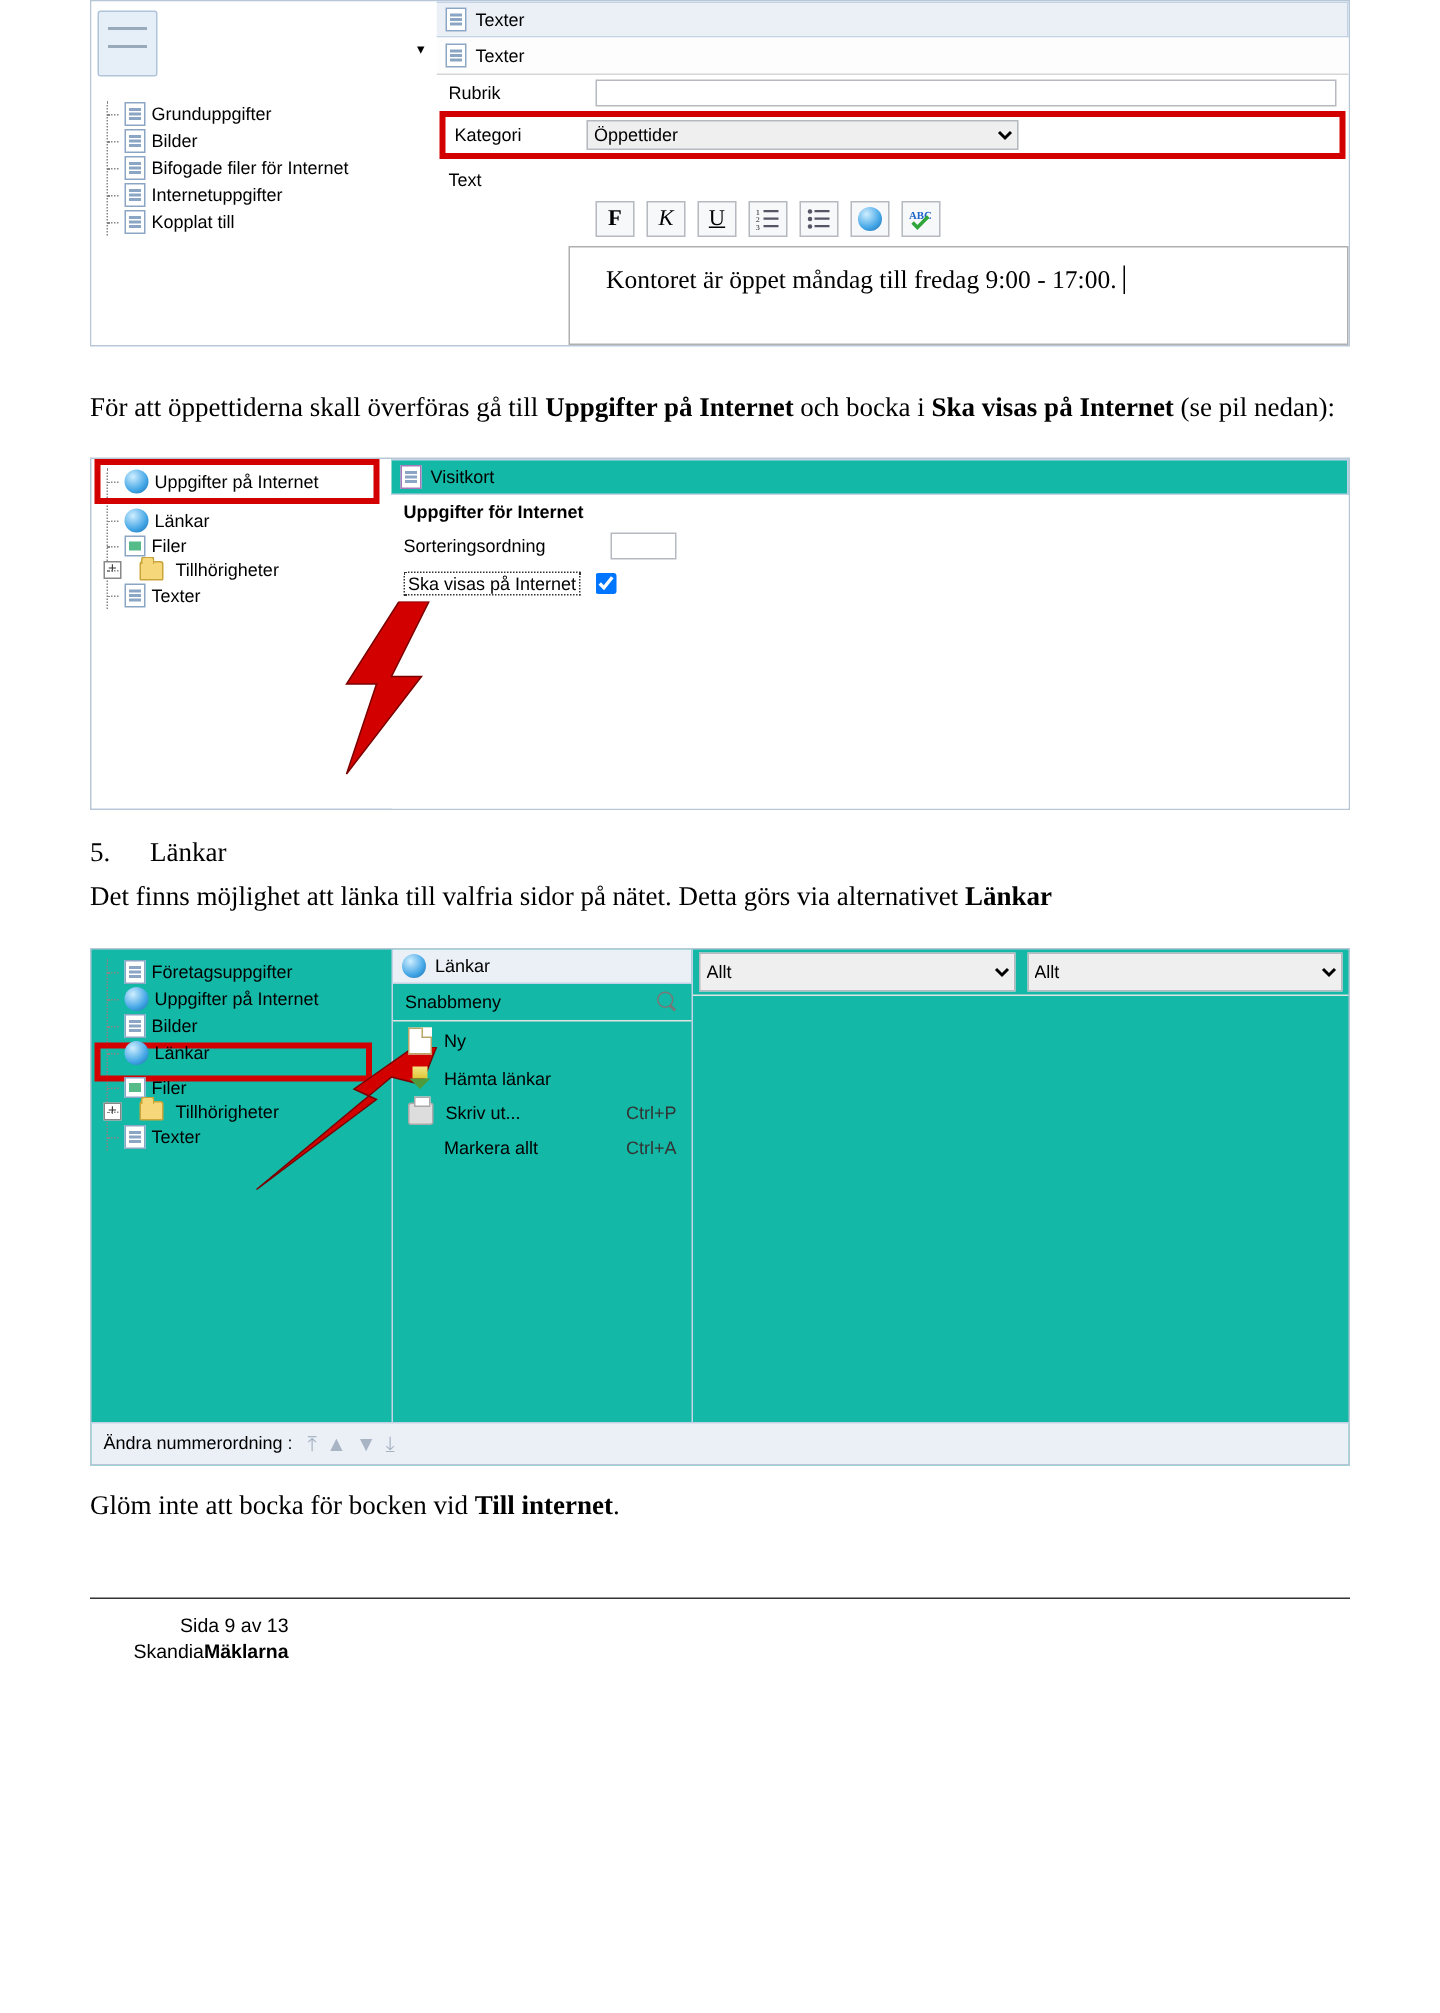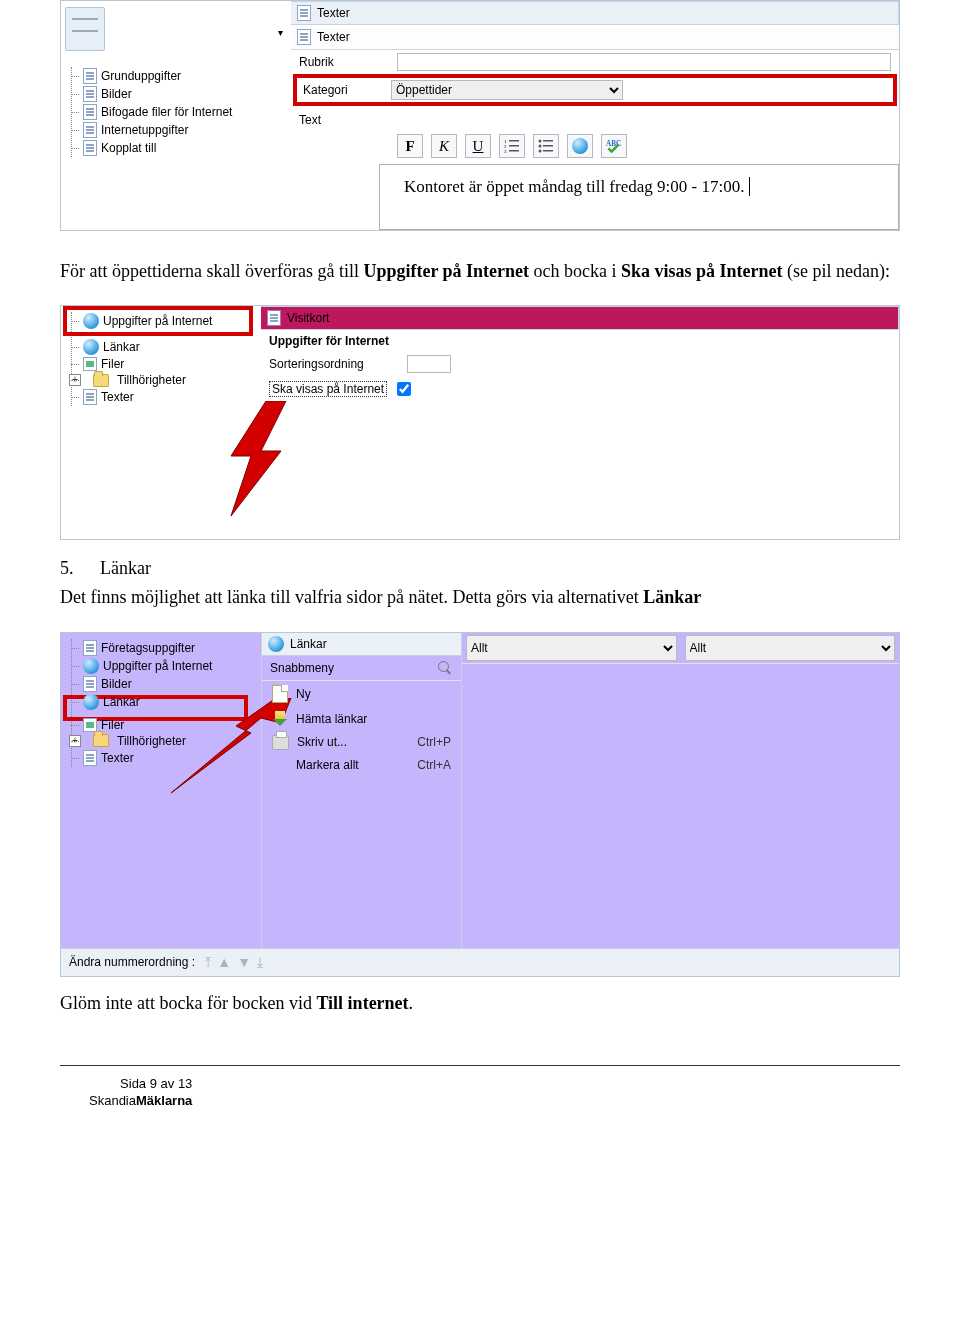--- a/index.html
+++ b/index.html
@@ -82,21 +82,21 @@
     flex:1; border:1px solid #b6b9c0; height:18px; padding:1px 4px;
     font-family:inherit; font-size:12px;
   }
   .redbox {
     border:4px solid #d30000;
     padding:2px 6px;
     display:flex; align-items:center; gap:12px;
   }
   .redbox .lbl { width:76px;}
   .redbox select {
-    width: 232px; height:20px; border:1px solid #b6b9c0;
+    width: 288px; height:20px; border:1px solid #b6b9c0;
     font-family:inherit;font-size:12px;
   }
   .toolbar {
     display:flex; gap:8px; padding:4px 0 6px 106px; align-items:center;
   }
   .tbtn {
     width:26px;height:24px;border:1px solid #b6b9c0;background:#f7f8fa;
     display:flex;align-items:center;justify-content:center;
     font-family:"Times New Roman",serif; font-size:15px;
   }
@@ -116,21 +116,21 @@
   .shot2 {
     display:flex;
     border:1px solid #b8c7d8;
     background:#fff;
     position:relative;
     height:235px;
   }
   .shot2 .left { width:200px; padding:6px 4px; position:relative;}
   .shot2 .right { flex:1; background:#fff;}
   .shot2 .blue-head{
-    background:#be185d;border:1px solid #c3d2e5;border-left:none;
+    background:#14b8a6;border:1px solid #c3d2e5;border-left:none;
     padding:3px 6px;display:flex;align-items:center;gap:6px;
   }
   .shot2 .sect-title{ font-weight:bold; padding:4px 8px;}
   .field-row{ display:flex; align-items:center; gap:8px; padding:3px 8px;}
   .field-row .lbl{width:130px;}
   .smallinput{width:44px;height:18px;border:1px solid #b6b9c0;}
   .chkwrap{display:flex;align-items:center;gap:6px;}
   .dashed-focus{border:1px dotted #333;padding:0 2px;}
   .chk{width:14px;height:14px;}
   .globe-icon{
@@ -144,21 +144,21 @@
   .folder-icon:before{content:"";position:absolute;left:0;top:-4px;width:7px;height:4px;background:#f6d87a;border:1px solid #caa53a;border-bottom:none;border-radius:2px 2px 0 0;}
   .plus-box{width:12px;height:12px;border:1px solid #888;display:inline-flex;align-items:center;justify-content:center;font-size:10px;line-height:1;color:#333;background:#fff;}
   .redbox2{
     position:absolute; border:4px solid #d30000;
   }
   .redarrow{position:absolute;}
   .redarrow svg{display:block;}
   
   .shot3 {
     border:1px solid #b8c7d8;
-    background:#c4b5fd;
+    background:#14b8a6;
     position:relative;
     height:345px;
     display:flex;
     flex-direction:column;
   }
   .shot3 .cols{display:flex;flex:1;min-height:0;}
   .shot3 .left{width:200px;padding:6px 4px;position:relative;}
   .shot3 .mid{width:200px;border-left:1px solid #c3d2e5;display:flex;flex-direction:column;}
   .shot3 .rcol{flex:1;border-left:1px solid #c3d2e5;display:flex;flex-direction:column;}
   .shot3 .blue-head{background:#ebf0f7;border-bottom:1px solid #c3d2e5;padding:3px 6px;display:flex;align-items:center;gap:6px;}

